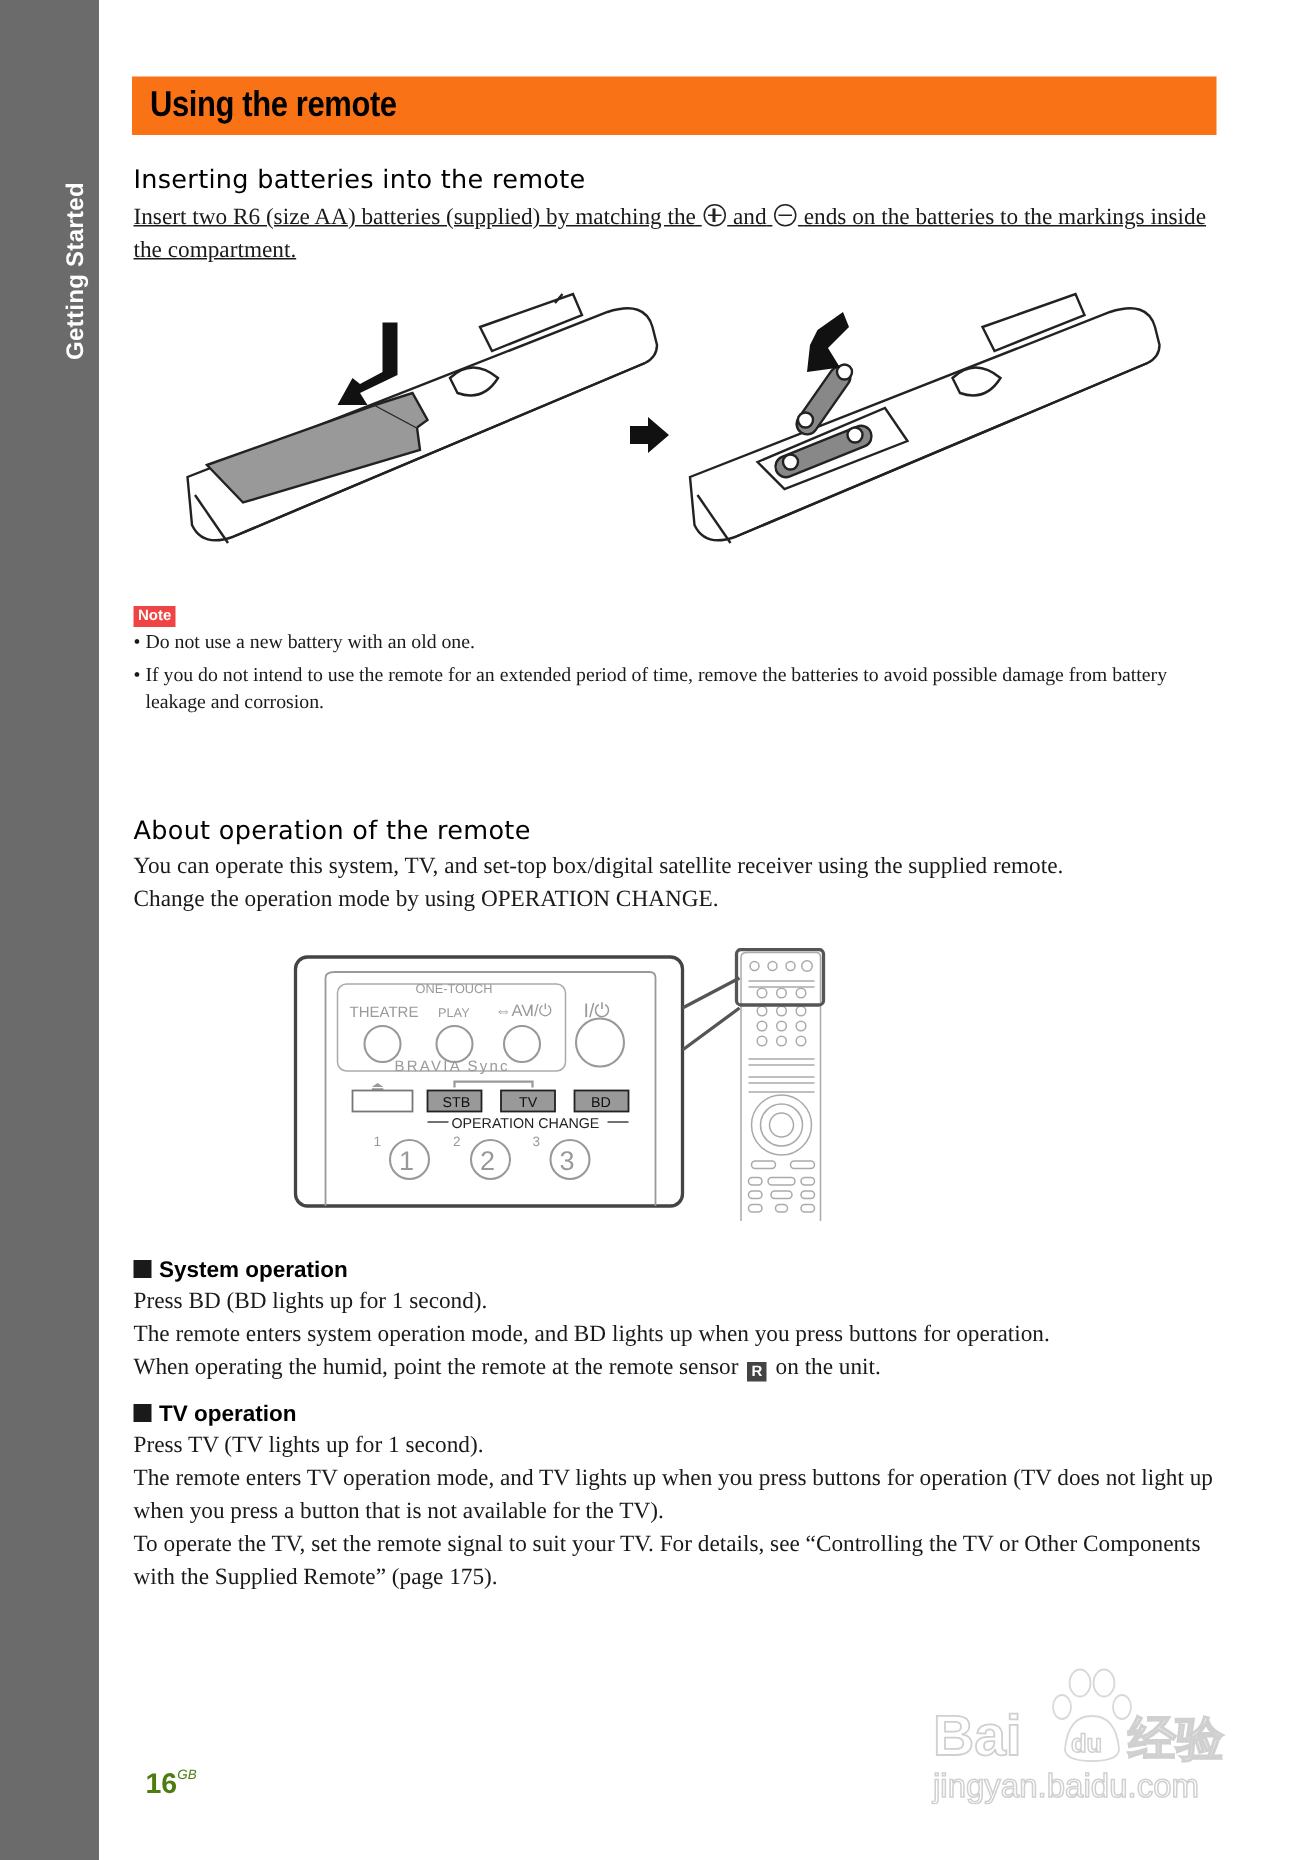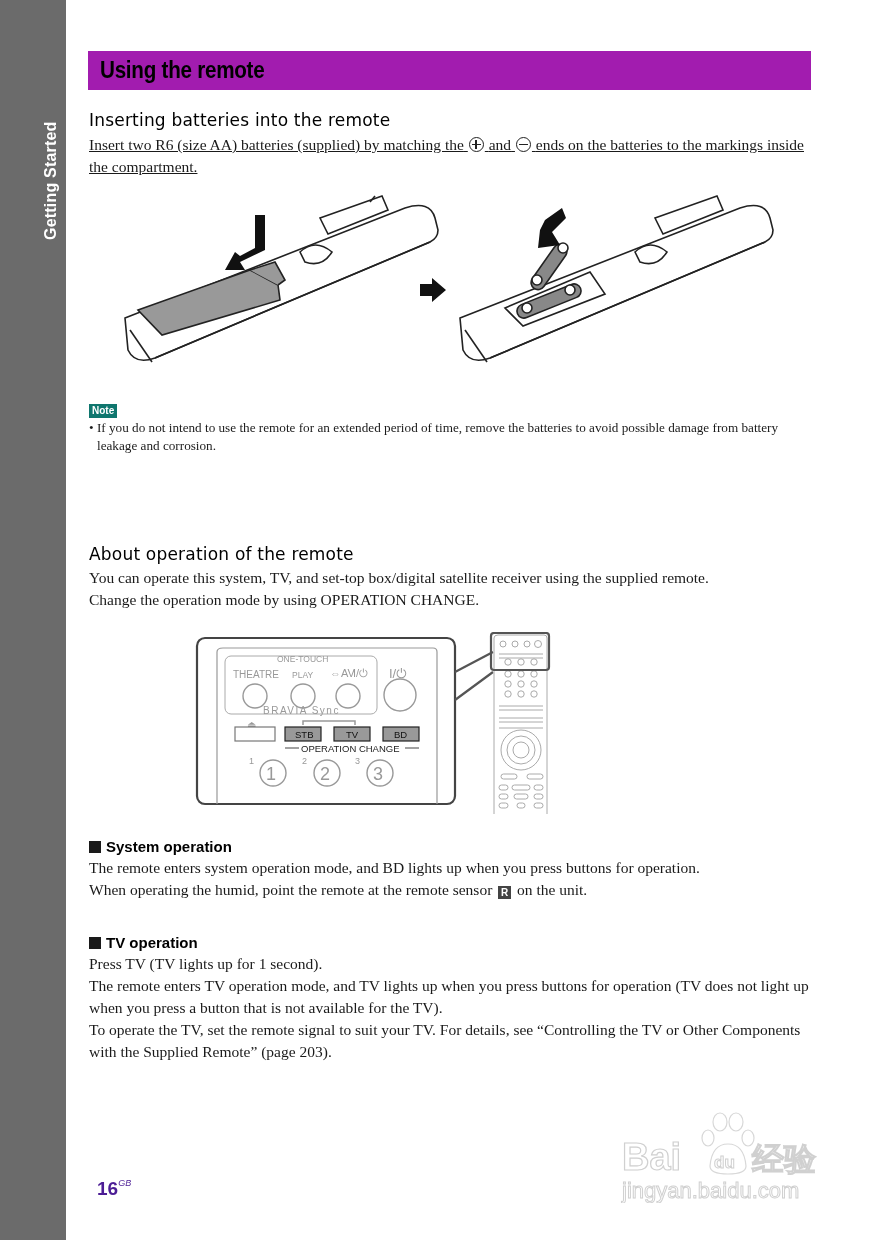--- a/index.html
+++ b/index.html
@@ -12,21 +12,21 @@
   }
   .side-tab-label {
     position: absolute; left: 42px; top: 240px;
     transform: rotate(-90deg); transform-origin: 0 0;
     font-family: "Liberation Sans", sans-serif; font-weight: bold;
     font-size: 16px; color: #ffffff; white-space: nowrap; letter-spacing: 0.2px;
   }
 
   .title-bar {
     position: absolute; left: 88px; top: 51px; width: 723px; height: 39px;
-    background: #a21caf;
+    background: #f97316;
   }
   .title-bar h1 {
     position: absolute; left: 12px; top: 5px;
     font-family: "Liberation Sans", sans-serif; font-weight: bold;
     font-size: 24px; color: #000; transform: scaleX(0.86); transform-origin: 0 50%;
     letter-spacing: -0.3px;
   }
 
   .h2 {
     position: absolute; left: 89px;
@@ -39,21 +39,21 @@
   }
   .sym {
     display: inline-block; width: 15px; height: 15px; border: 1.3px solid #222;
     border-radius: 50%; position: relative; vertical-align: -2px; margin: 0 1px;
   }
   .sym::before { content: ""; position: absolute; left: 2px; right: 2px; top: 5.5px; height: 1.4px; background: #222; }
   .sym.plus::after { content: ""; position: absolute; top: 2px; bottom: 2px; left: 5.5px; width: 1.4px; background: #222; }
 
   .note-badge {
     position: absolute; left: 89px; top: 404px;
-    background: #0f766e; color: #fff;
+    background: #ef4444; color: #fff;
     font-family: "Liberation Sans", sans-serif; font-weight: bold; font-size: 10px;
     padding: 1px 3px; line-height: 12px;
   }
   .note-list { position: absolute; left: 89px; top: 419px; width: 730px; list-style: none; }
   .note-list li {
     font-size: 13.2px; line-height: 18px; padding-left: 8px; text-indent: -8px; margin-bottom: 3.5px;
   }
   .note-list li::before { content: "• "; }
 
   .h3 {
@@ -63,21 +63,21 @@
   .h3 .sq { display: inline-block; width: 12px; height: 12px; background: #1a1a1a; margin-right: 5px; vertical-align: -1px; }
 
   .sensor-icon {
     display: inline-block; width: 13px; height: 13px; background: #444; color: #fff;
     font-family: "Liberation Sans", sans-serif; font-weight: bold; font-size: 10px;
     text-align: center; line-height: 13px; vertical-align: -1px; margin: 0 2px;
   }
 
   .page-num {
     position: absolute; left: 97px; top: 1178px;
-    font-family: "Liberation Sans", sans-serif; font-weight: bold; font-size: 19px; color: #4c1d95;
+    font-family: "Liberation Sans", sans-serif; font-weight: bold; font-size: 19px; color: #4d7c0f;
   }
   .page-num sup { font-size: 9px; font-style: italic; font-weight: normal; vertical-align: 9px; }
 
   .watermark { position: absolute; left: 620px; top: 1108px; width: 210px; height: 95px; }
   .illus { position: absolute; }
 </style>
 </head>
 <body>
 
 <div class="side-tab">
@@ -122,20 +122,21 @@
     <circle cx="92" cy="118" r="5" fill="#fff"></circle>
       <circle cx="135" cy="100" r="5" fill="#fff"></circle>
     <circle cx="102" cy="90" r="5" fill="#fff"></circle>
       <circle cx="128" cy="58" r="5" fill="#fff"></circle>
   </g>
   <path d="M445,30 L462,18 L466,28 L452,42 L460,55 L438,58 L440,40 Z" fill="#111"></path>
 </svg>
 
 <div class="note-badge">Note</div>
 <ul class="note-list">
+  <li>Do not use a new battery with an old one.</li>
   <li>If you do not intend to use the remote for an extended period of time, remove the batteries to avoid possible damage from battery leakage and corrosion.</li>
 </ul>
 
 <div class="h2" style="top:544px;">About operation of the remote</div>
 <div class="para" style="top:567px;">
   <div>You can operate this system, TV, and set-top box/digital satellite receiver using the supplied remote.</div>
   <div>Change the operation mode by using OPERATION CHANGE.</div>
 </div>
 
 <svg class="illus" style="left:195px;top:632px;" width="365" height="182" viewBox="0 0 365 182">
@@ -210,35 +211,36 @@
       <rect x="322" y="171" width="8" height="5" rx="2.5"></rect>
       <rect x="339" y="171" width="9" height="5" rx="2.5"></rect>
   </g>
   <rect x="296" y="1" width="58" height="37" rx="3" fill="none" stroke="#555" stroke-width="2.2"></rect>
 </svg>
 
 <div class="h3" style="top:838px;">
   <span class="sq"></span><span>System operation</span>
 </div>
 <div class="para" style="top:857px;">
+  <div>Press BD (BD lights up for 1 second).</div>
   <div>The remote enters system operation mode, and BD lights up when you press buttons for operation.</div>
   <div>
     <span>When operating the humid, point the remote at the remote sensor</span>
     <span class="sensor-icon">R</span>
     <span>on the unit.</span>
   </div>
 </div>
 
 <div class="h3" style="top:934px;">
   <span class="sq"></span><span>TV operation</span>
 </div>
 <div class="para" style="top:953px;">
   <div>Press TV (TV lights up for 1 second).</div>
   <div>The remote enters TV operation mode, and TV lights up when you press buttons for operation (TV does not light up when you press a button that is not available for the TV).</div>
-  <div>To operate the TV, set the remote signal to suit your TV. For details, see “Controlling the TV or Other Components with the Supplied Remote” (page 203).</div>
+  <div>To operate the TV, set the remote signal to suit your TV. For details, see “Controlling the TV or Other Components with the Supplied Remote” (page 175).</div>
 </div>
 
 <div class="page-num">
   <span>16</span><sup>GB</sup>
 </div>
 
 <svg class="watermark" viewBox="0 0 210 95">
   <g fill="#fff" stroke="#d8d8d8" stroke-width="1.2">
     <ellipse cx="100" cy="14" rx="7" ry="9"></ellipse>
       <ellipse cx="116" cy="14" rx="7" ry="9"></ellipse>

